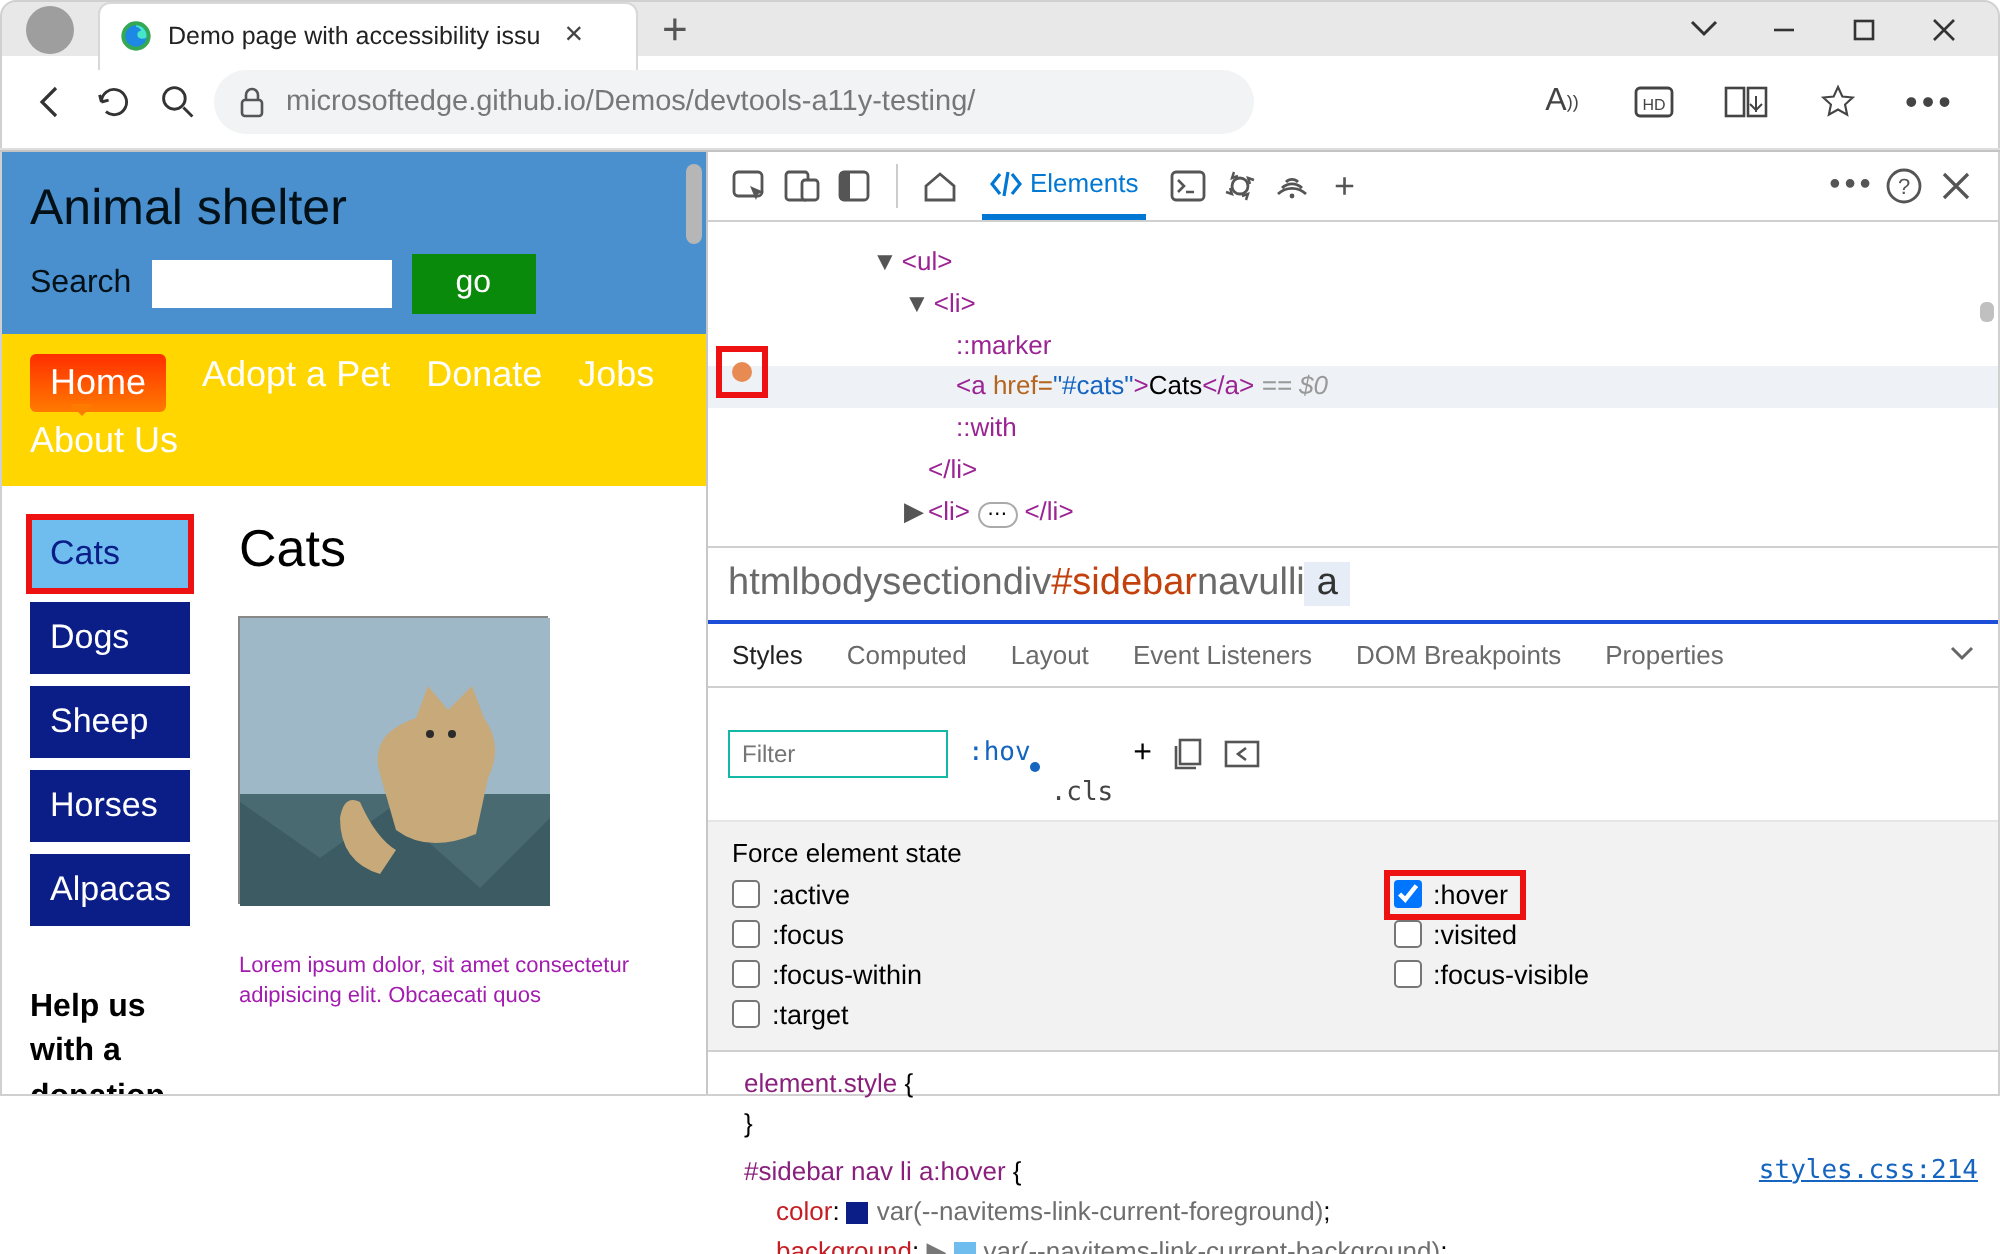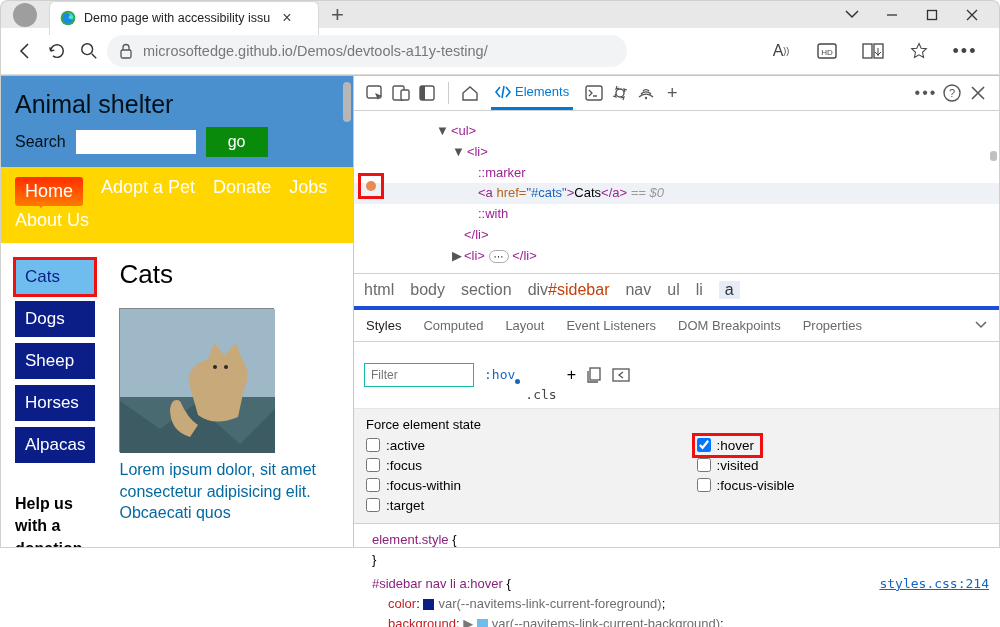--- a/index.html
+++ b/index.html
@@ -42,21 +42,21 @@
 .page-nav .home::after { content: ""; position: absolute; left: 20px; bottom: -8px; border: 6px solid transparent; border-top-color: #ff7b00; }
 .page-main { display: flex; padding: 16px 10px 0 14px; gap: 24px; }
 .sidebar { width: 100px; }
 .sidebar li { list-style: none; margin-bottom: 6px; }
 .sidebar a { display: block; background: #0b1e87; color: #fff; padding: 8px 10px; font-size: 17px; text-decoration: none; }
 .sidebar li.current a { background: #6fbcef; color: #0b1e87; }
 .sidebar .red-box { outline: 3px solid #e11; outline-offset: -1px; }
 .sidebar .help { margin-top: 30px; font-weight: 700; font-size: 16px; line-height: 1.4; }
 .content h2 { font-size: 26px; font-weight: 400; margin-bottom: 18px; }
 .content .cat-img { width: 155px; height: 144px; background: #7a9b9c; position: relative; border: 1px solid #888; }
-.content p { font-size: 16px; color: #0369a1; margin-top: 7px; line-height: 1.35; }
+.content p { font-size: 11px; color: #a21caf; margin-top: 24px; line-height: 1.35; }
 .page-scroll { position: absolute; right: 2px; top: 6px; width: 8px; height: 40px; background: #b6b6b6; border-radius: 4px; }
 
 
 .devtools { flex: 1; display: flex; flex-direction: column; background: #fff; position: relative; font-size: 13px; }
 .dt-top { height: 36px; display: flex; align-items: center; border-bottom: 1px solid #d0d0d0; padding: 0 8px; }
 .dt-top .ico { width: 26px; height: 24px; display: flex; align-items: center; justify-content: center; color: #555; }
 .dt-top .tab { padding: 8px 4px; margin: 0 8px; color: #333; display: flex; align-items: center; gap: 4px; }
 .dt-top .tab.active { color: #0078d4; border-bottom: 3px solid #0078d4; }
 .dt-top .spacer { flex: 1; }
 .dt-dom { padding: 10px 4px 6px 30px; font-family: Consolas, monospace; font-size: 13px; line-height: 1.6; position: relative; }
@@ -64,21 +64,21 @@
 .dt-dom .tw { color: #555; margin-right: 2px; }
 .dt-dom .tag { color: #9b2393; text-align: right; }
 .dt-dom .attr { color: #b5651d; }
 .dt-dom .val { color: #1565c0; }
 .dt-dom .pseudo { color: #9b2393; }
 .dt-dom .sel-line { background: #eef1f6; }
 .dt-dom .eq-dollar { color: #999; font-style: italic; }
 .dot-mark { position: absolute; left: 4px; top: 62px; width: 26px; height: 26px; border: 3px solid #e11; display: flex; align-items: center; justify-content: center; }
 .dot-mark::after { content: ""; width: 10px; height: 10px; background: #e78b53; border-radius: 50%; }
 .dt-scroll { position: absolute; right: 2px; top: 40px; width: 7px; height: 10px; background: #c0c0c0; border-radius: 3px; }
-.dt-crumbs { border-top: 1px solid #d0d0d0; border-bottom: 4px solid #1d4ed8; padding: 7px 10px; font-size: 16px; color: #6a6a6a; display: flex; gap: 16px; }
+.dt-crumbs { border-top: 1px solid #d0d0d0; border-bottom: 2px solid #1d4ed8; padding: 7px 10px; font-size: 19px; color: #6a6a6a; display: flex; }
 .dt-crumbs .cur { background: #e6edf7; color: #333; padding: 0 6px; }
 .dt-crumbs .id { color: #c2410c; }
 .dt-stabs { display: flex; gap: 22px; padding: 8px 12px; border-bottom: 1px solid #d0d0d0; color: #6a6a6a; align-items: center; }
 .dt-stabs .active { color: #222; }
 .dt-stabs .chev { margin-left: auto; }
 .dt-toolbar { display: flex; align-items: center; gap: 10px; padding: 6px 10px; border-bottom: 1px solid #e5e5e5; }
 .dt-toolbar input { width: 110px; height: 24px; border: 1px solid #14b8a6; padding: 0 6px; font-size: 12px; color: #888; }
 .dt-toolbar .hov { color: #1565c0; font-family: Consolas, monospace; position: relative; }
 .dt-toolbar .hov::after { content: ""; position: absolute; right: -5px; bottom: -2px; width: 5px; height: 5px; background: #1565c0; border-radius: 50%; }
 .dt-toolbar .cls { font-family: Consolas, monospace; color: #444; margin-top: 39px; }

